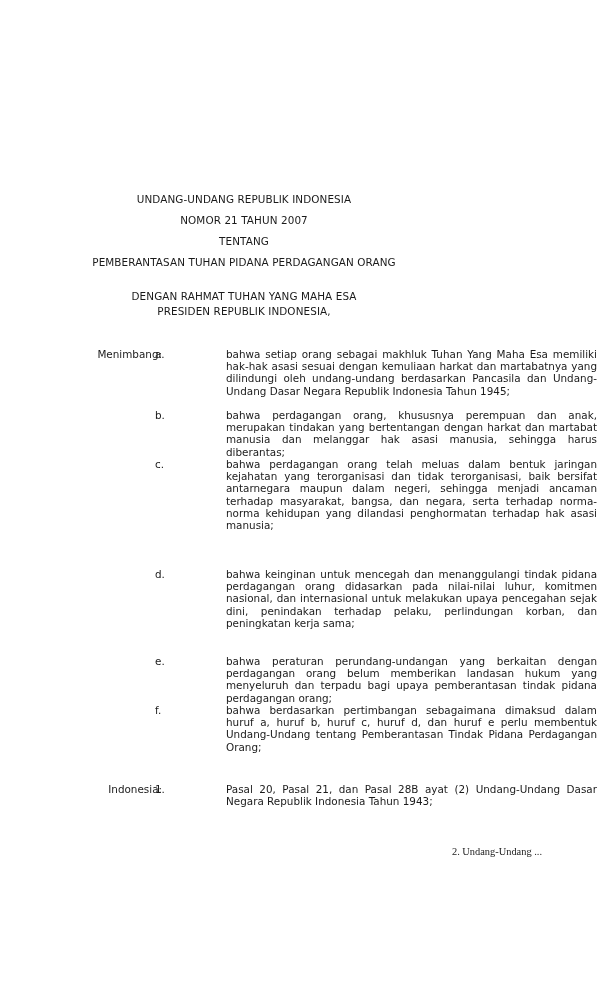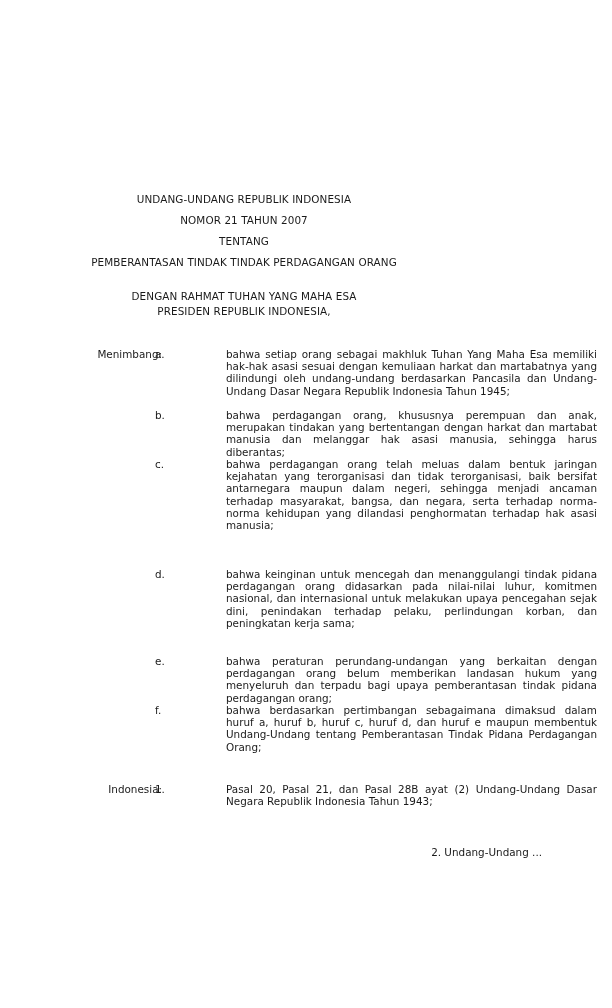--- a/index.html
+++ b/index.html
@@ -2,30 +2,30 @@
 <html><head>
 <meta charset="utf-8">
 <style>
   html, body { margin: 0; padding: 0; background: #ffffff; }
   body { width: 612px; height: 1008px; position: relative; overflow: hidden;
          font-family: "DejaVu Sans", "Liberation Sans", sans-serif; color: #1a1a1a; font-size: 10.4px; }
   .center { position: absolute; left: 0; width: 488px; text-align: center; letter-spacing: 0.1px; }
   .label { position: absolute; text-align: left; }
   .marker { position: absolute; }
   .para { position: absolute; left: 182px; width: 371px; text-align: justify; line-height: 12.2px; margin-left: 44px; }
-  .cont { position: absolute; right: 70px; }
+  .cont { position: absolute; right: 70px; font-family: Liberation Serif, serif; }
 </style>
 </head>
 <body>
 
 <div>
   <div class="center" style="top:193px">UNDANG-UNDANG REPUBLIK INDONESIA</div>
   <div class="center" style="top:214px">NOMOR  21 TAHUN  2007</div>
   <div class="center" style="top:235px">TENTANG</div>
-  <div class="center" style="top:256px">PEMBERANTASAN TINDAK TINDAK PERDAGANGAN ORANG</div>
+  <div class="center" style="top:256px">PEMBERANTASAN TUHAN PIDANA PERDAGANGAN ORANG</div>
   <div class="center" style="top:290px">DENGAN  RAHMAT TUHAN YANG MAHA ESA</div>
   <div class="center" style="top:305px">PRESIDEN REPUBLIK INDONESIA,</div>
 
   <div class="label" style="top:348px; right:450px">Menimbang:</div>
 
   <div class="marker" style="top:348px; left:155px">a.</div>
   <div class="para" style="top:348px">bahwa setiap orang sebagai makhluk Tuhan Yang Maha Esa memiliki hak-hak asasi sesuai dengan kemuliaan harkat dan martabatnya yang dilindungi oleh undang-undang berdasarkan Pancasila dan Undang-Undang Dasar Negara Republik Indonesia Tahun 1945;</div>
 
   <div class="marker" style="top:409px; left:155px">b.</div>
   <div class="para" style="top:409px">bahwa perdagangan orang, khususnya perempuan dan anak, merupakan tindakan yang bertentangan dengan harkat dan martabat manusia dan melanggar hak asasi manusia, sehingga harus diberantas;</div>
@@ -33,20 +33,20 @@
   <div class="marker" style="top:458px; left:155px">c.</div>
   <div class="para" style="top:458px">bahwa perdagangan orang telah meluas dalam bentuk jaringan kejahatan yang terorganisasi dan tidak terorganisasi, baik bersifat antarnegara maupun dalam negeri, sehingga menjadi ancaman terhadap masyarakat, bangsa, dan negara, serta terhadap norma-norma kehidupan yang dilandasi penghormatan terhadap hak asasi manusia;</div>
 
   <div class="marker" style="top:568px; left:155px">d.</div>
   <div class="para" style="top:568px">bahwa keinginan untuk mencegah dan menanggulangi tindak pidana perdagangan orang didasarkan pada nilai-nilai luhur, komitmen nasional, dan internasional untuk melakukan upaya pencegahan sejak dini, penindakan terhadap pelaku, perlindungan korban, dan peningkatan kerja sama;</div>
 
   <div class="marker" style="top:655px; left:155px">e.</div>
   <div class="para" style="top:655px">bahwa peraturan perundang-undangan yang berkaitan dengan perdagangan orang belum memberikan landasan hukum yang menyeluruh dan terpadu bagi upaya pemberantasan tindak pidana perdagangan orang;</div>
 
   <div class="marker" style="top:704px; left:155px">f.</div>
-  <div class="para" style="top:704px">bahwa berdasarkan pertimbangan sebagaimana dimaksud dalam  huruf a, huruf b, huruf c, huruf d, dan huruf e maupun membentuk Undang-Undang tentang Pemberantasan Tindak Pidana Perdagangan Orang;</div>
+  <div class="para" style="top:704px">bahwa berdasarkan pertimbangan sebagaimana dimaksud dalam  huruf a, huruf b, huruf c, huruf d, dan huruf e perlu membentuk Undang-Undang tentang Pemberantasan Tindak Pidana Perdagangan Orang;</div>
 
   <div class="label" style="top:783px; right:450px">Indonesia:</div>
   <div class="marker" style="top:783px; left:155px">1.</div>
   <div class="para" style="top:783px">Pasal 20, Pasal 21, dan Pasal 28B ayat (2) Undang-Undang Dasar Negara Republik Indonesia Tahun 1943;</div>
 
   <div class="cont" style="top:846px">2. Undang-Undang ...</div>
 </div>
 
 </body></html>

